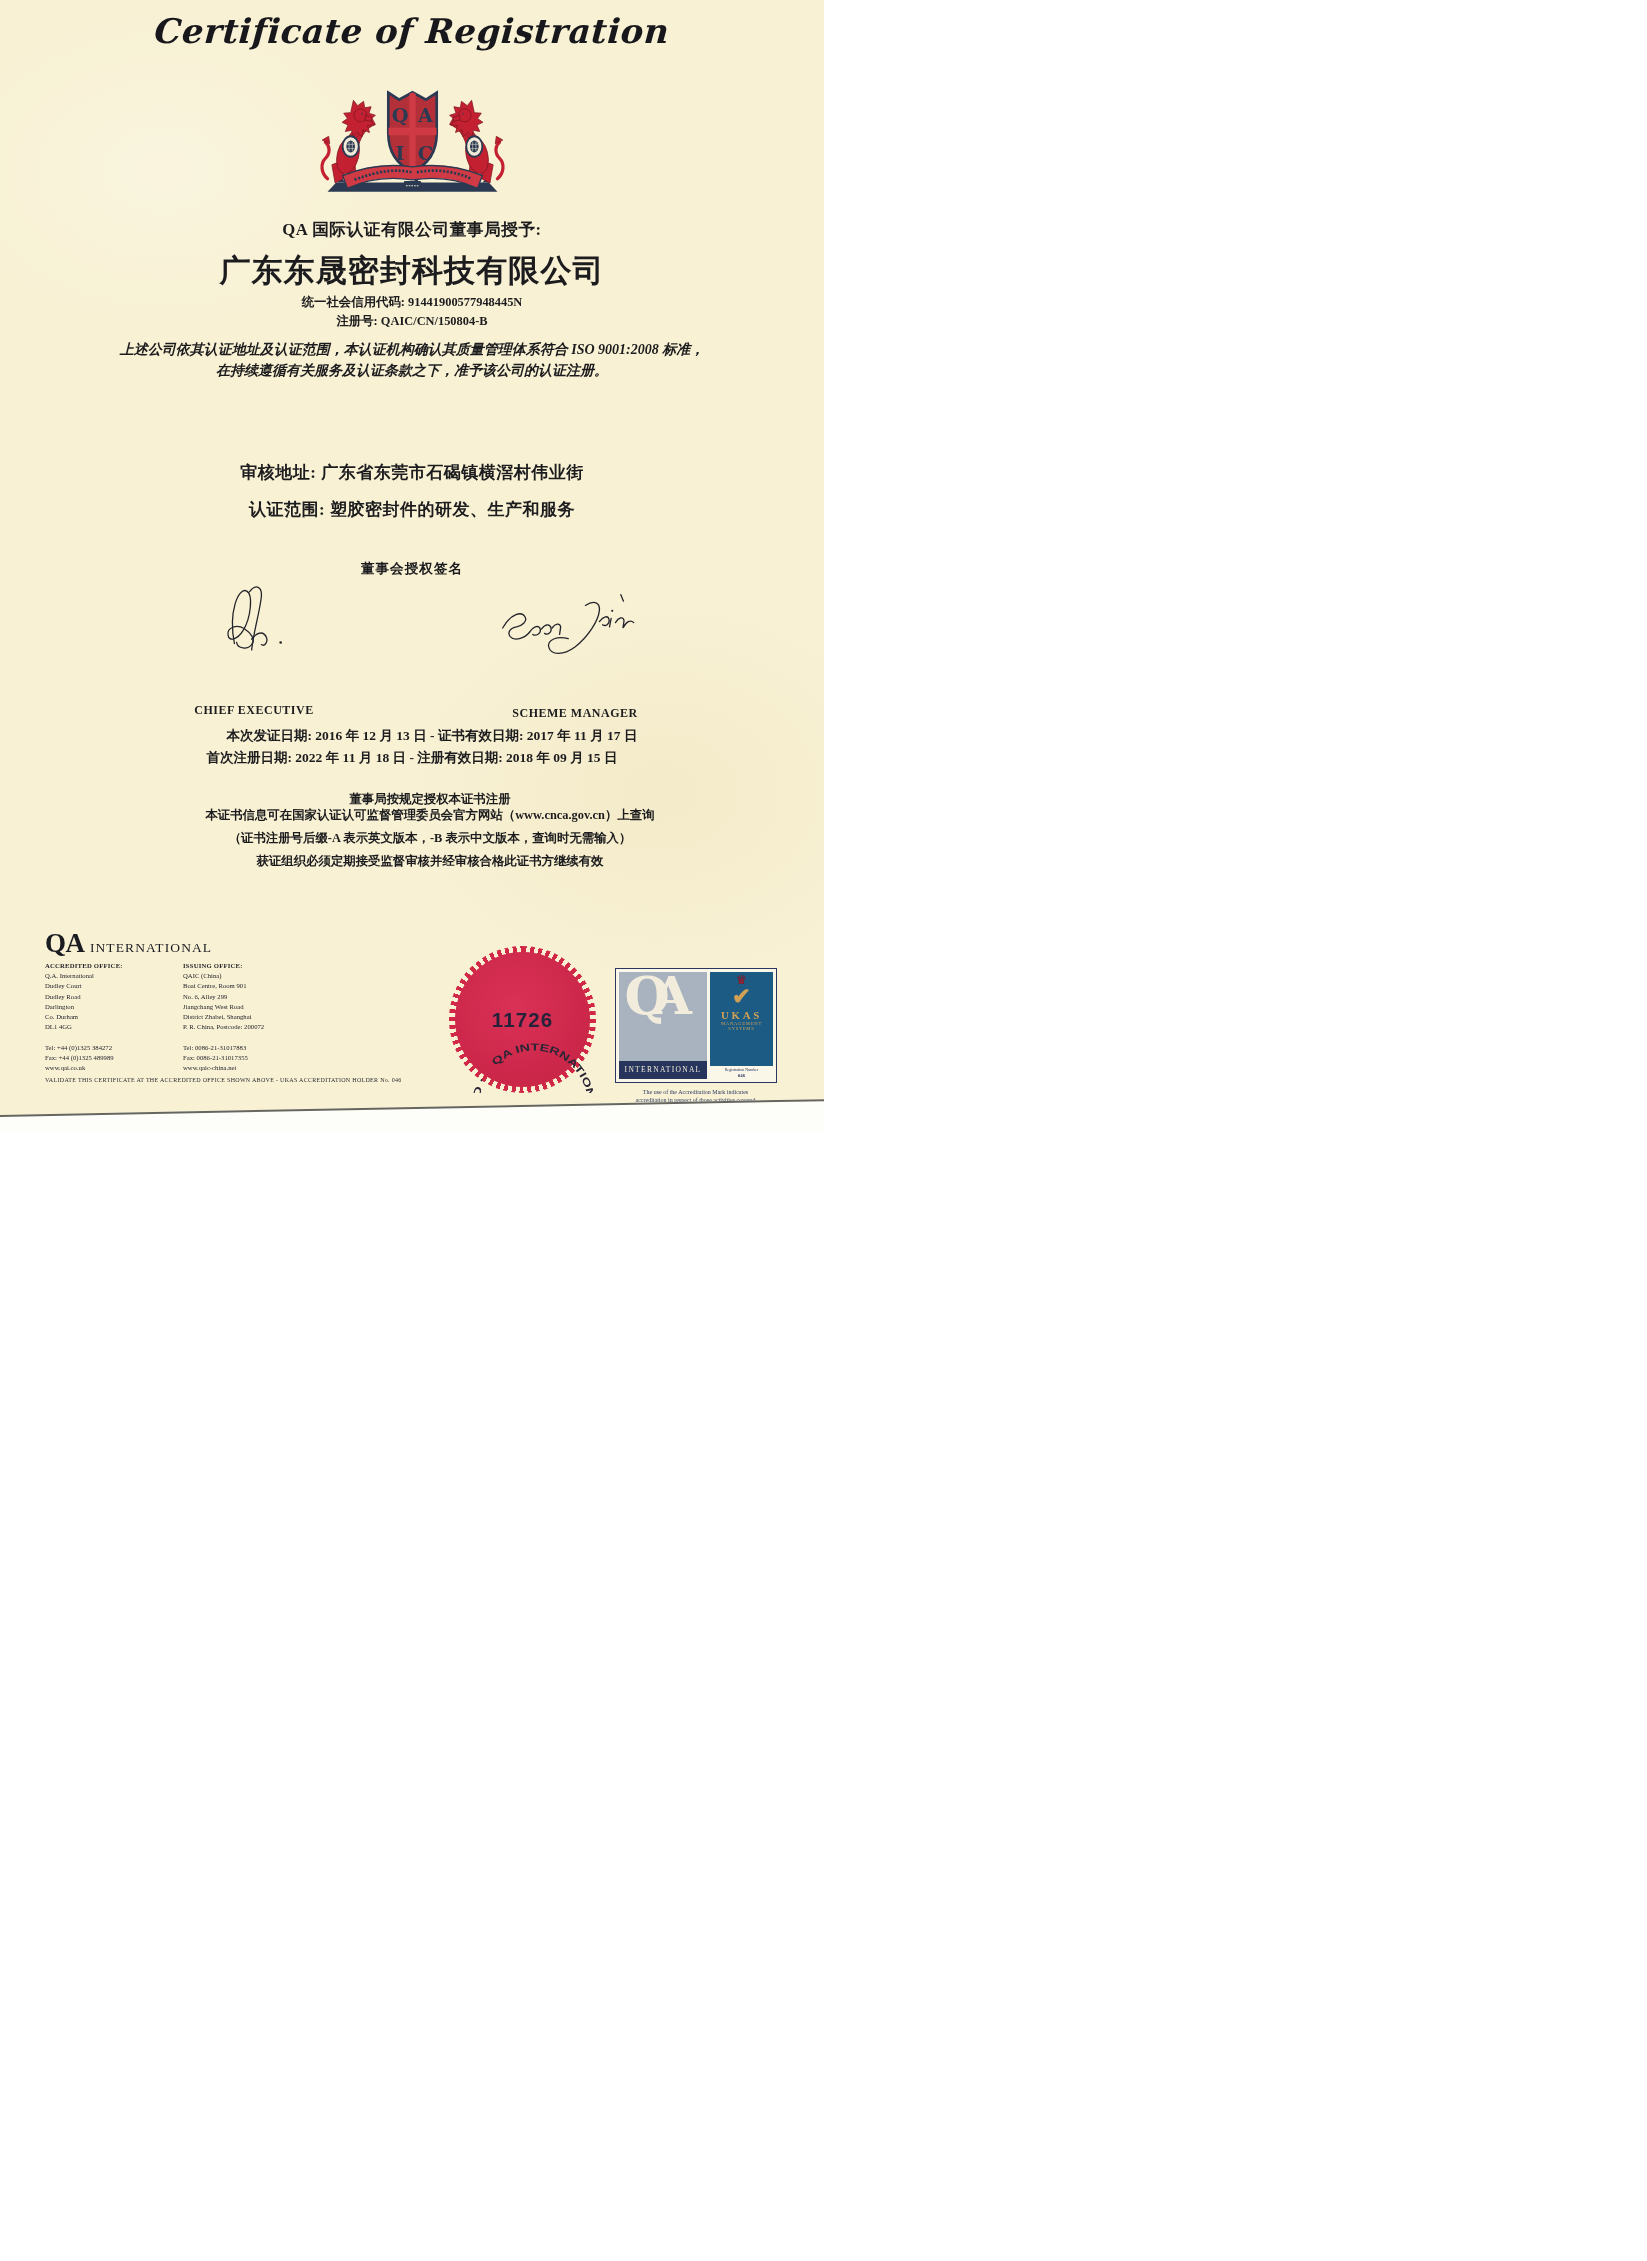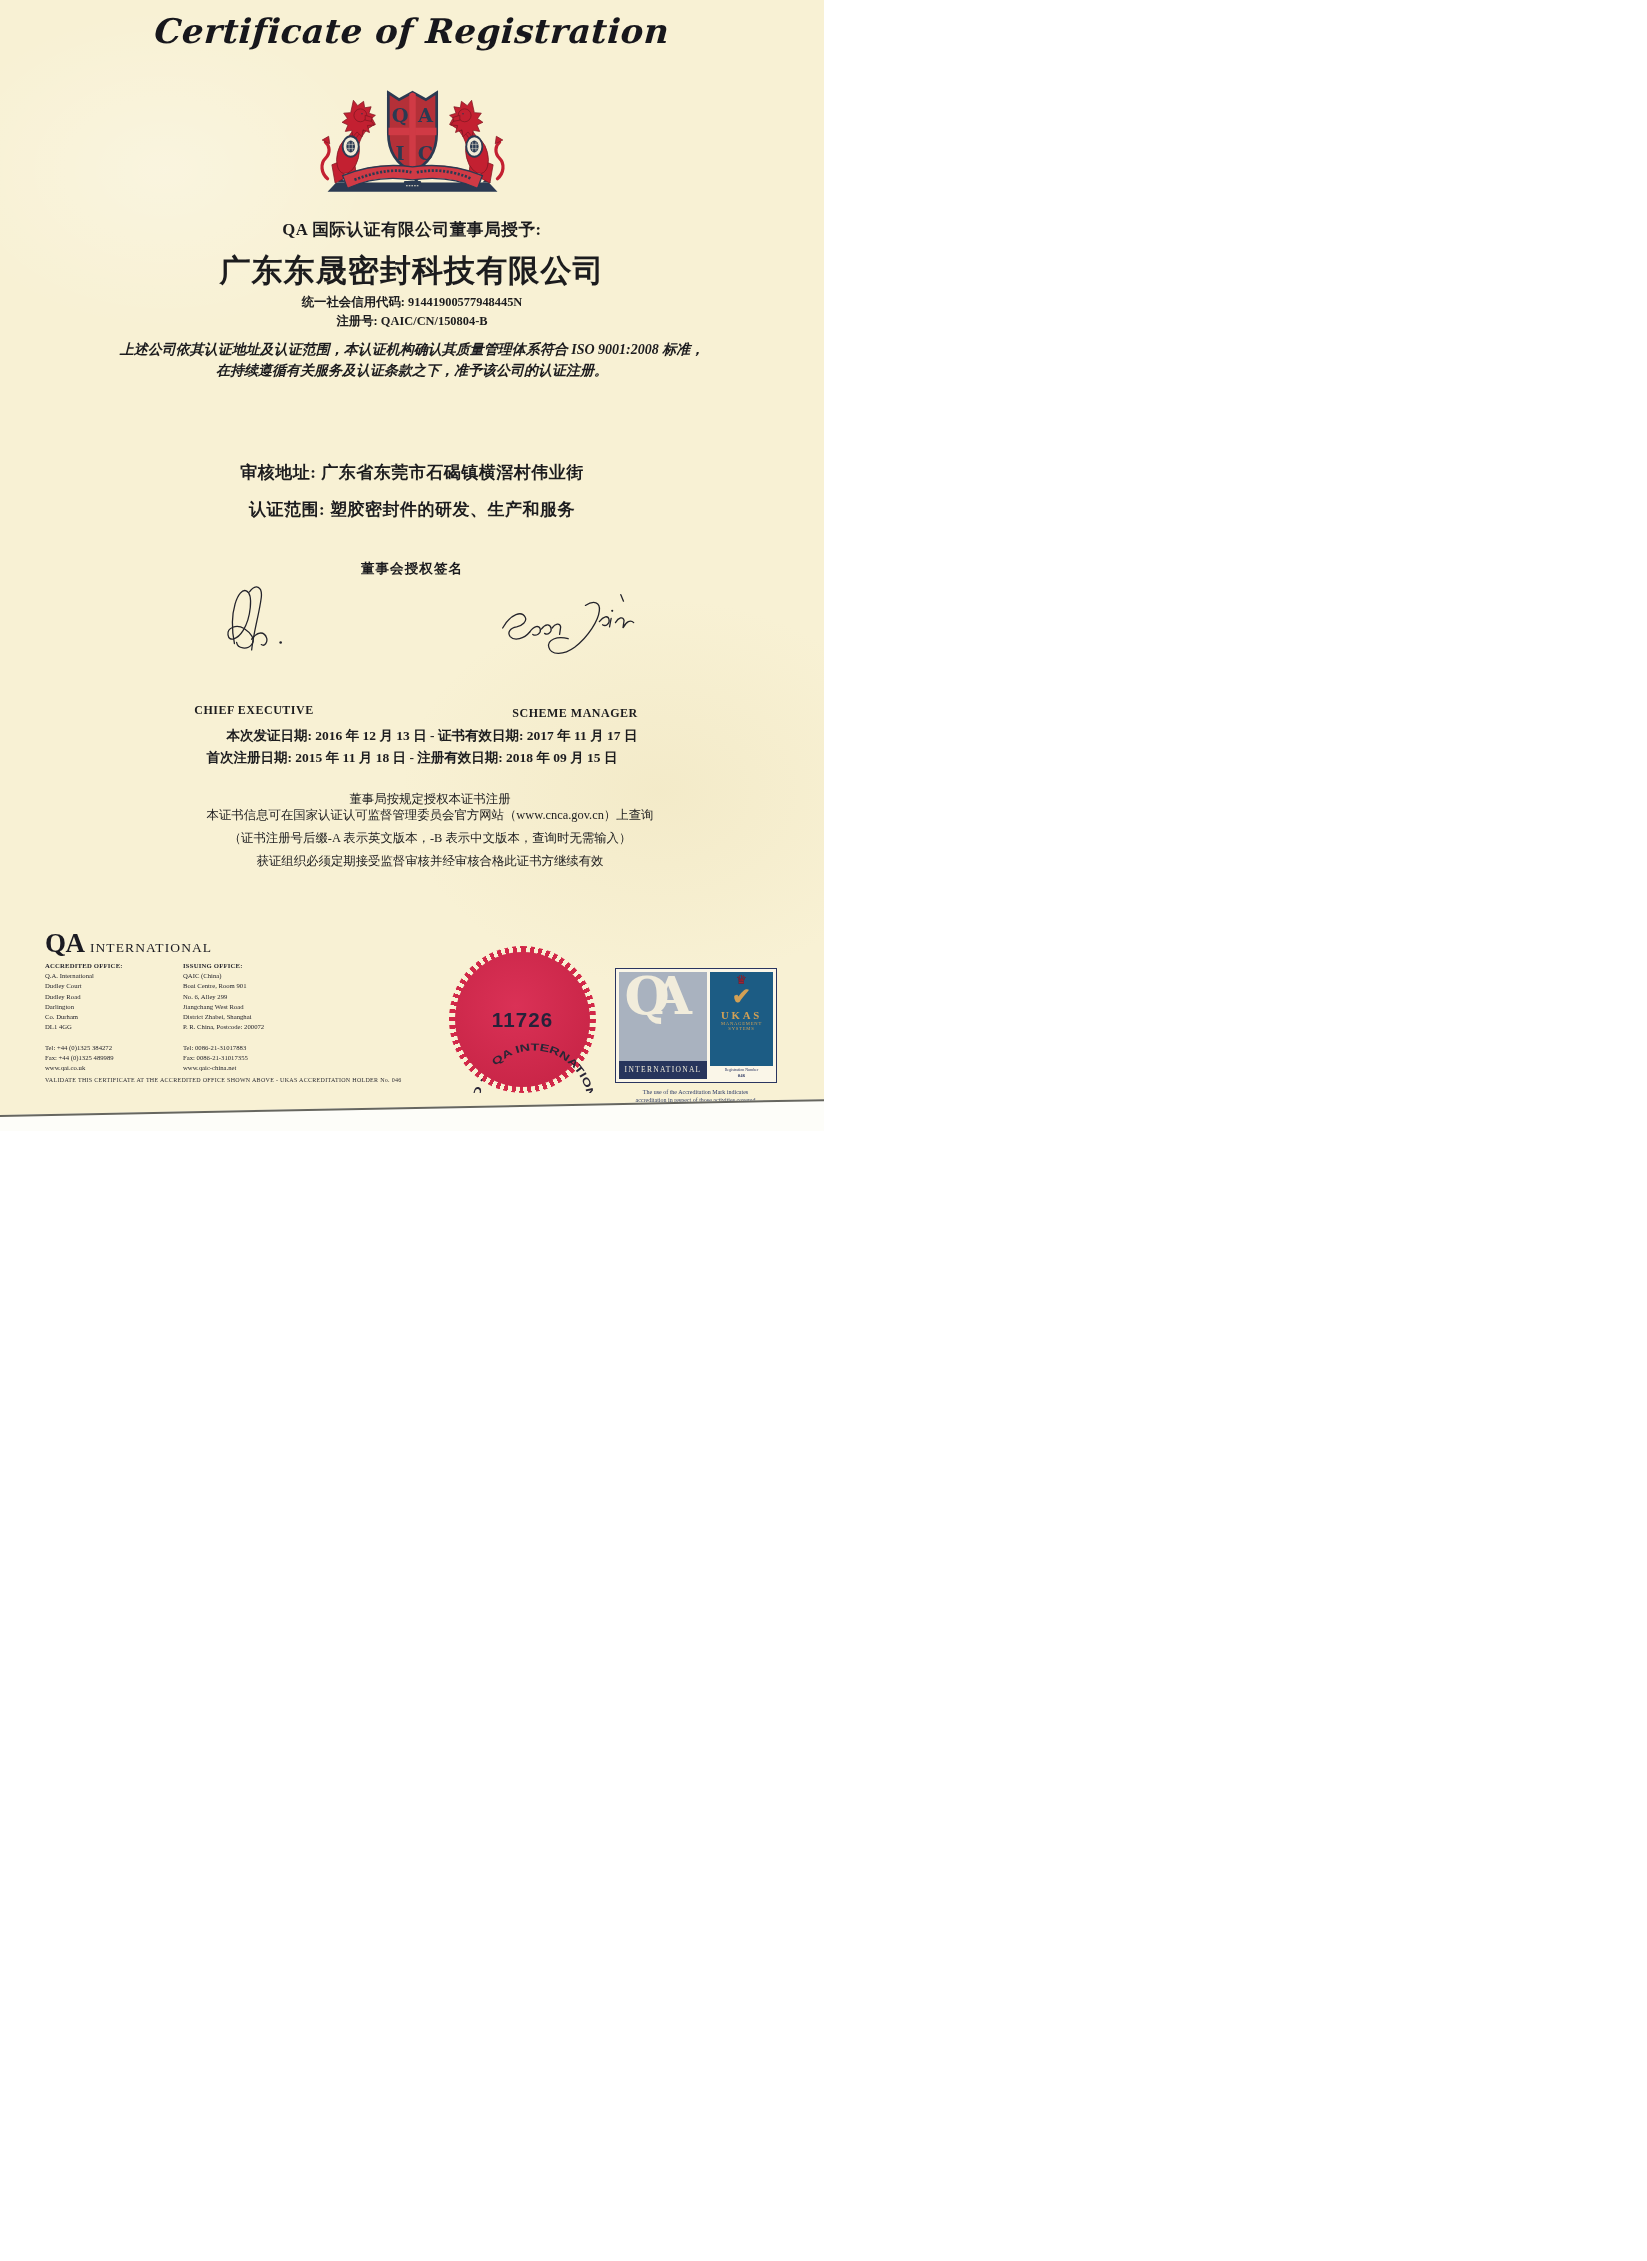--- a/index.html
+++ b/index.html
@@ -39,21 +39,21 @@
   .sig{stroke:#23232b;stroke-width:2.4;fill:none;stroke-linecap:round;}
   .sig-left{left:218px;top:579px;}
   .sig-right{left:493px;top:588px;}
   .sig-title{font-size:12px;font-weight:bold;letter-spacing:0.5px;text-align:center;margin-top:36px;}
   .chief{left:176px;top:667px;width:156px;}
   .scheme{left:494px;top:670px;width:162px;}
 
   .dates{font-size:13.5px;font-weight:bold;}
   .date1{top:727px;padding-left:40px;} .date2{top:749px;}
 
-  .note{font-weight:normal;padding-left:36px;}
+  .note{font-weight:bold;padding-left:36px;}
   .n1{top:791px;font-size:12.4px;}
   .n2{top:807px;font-size:12.4px;}
   .n3{top:830px;font-size:12.4px;}
   .n4{top:853px;font-size:12.4px;}
 
   .brand{left:45px;top:928px;white-space:nowrap;}
   .brand .qa-big{font-size:27px;font-weight:bold;letter-spacing:-0.5px;color:#1b1b22;}
   .brand .intl{font-size:13.5px;letter-spacing:1.1px;margin-left:5.4px;color:#1b1b22;}
 
   .office{width:135px;font-size:6.7px;line-height:10.2px;color:#26262d;}
@@ -210,21 +210,21 @@
       <circle cx="222" cy="42" r="2" style="fill:#23232b;stroke:none"></circle>
       <path d="M228,64 C234,54 242,52 244,60 L242,74 C248,62 256,58 262,64"></path>
       <path d="M238,12 L243,24"></path>
     </g>
   </svg>
 
   <div class="abs sig-title chief">CHIEF EXECUTIVE</div>
   <div class="abs sig-title scheme">SCHEME MANAGER</div>
 
   <div class="abs ctr dates date1">本次发证日期: 2016 年 12 月 13 日 - 证书有效日期: 2017 年 11 月 17 日</div>
-  <div class="abs ctr dates date2">首次注册日期: 2015 年 11 月 18 日 - 注册有效日期: 2018 年 09 月 15 日</div>
+  <div class="abs ctr dates date2">首次注册日期: 2022 年 11 月 18 日 - 注册有效日期: 2018 年 09 月 15 日</div>
 
   <div class="abs ctr note n1">董事局按规定授权本证书注册</div>
   <div class="abs ctr note n2">本证书信息可在国家认证认可监督管理委员会官方网站（www.cnca.gov.cn）上查询</div>
   <div class="abs ctr note n3">（证书注册号后缀-A 表示英文版本，-B 表示中文版本，查询时无需输入）</div>
   <div class="abs ctr note n4">获证组织必须定期接受监督审核并经审核合格此证书方继续有效</div>
 
   <div class="abs brand">
     <span class="qa-big">QA</span><span class="intl">INTERNATIONAL</span>
   </div>
 

